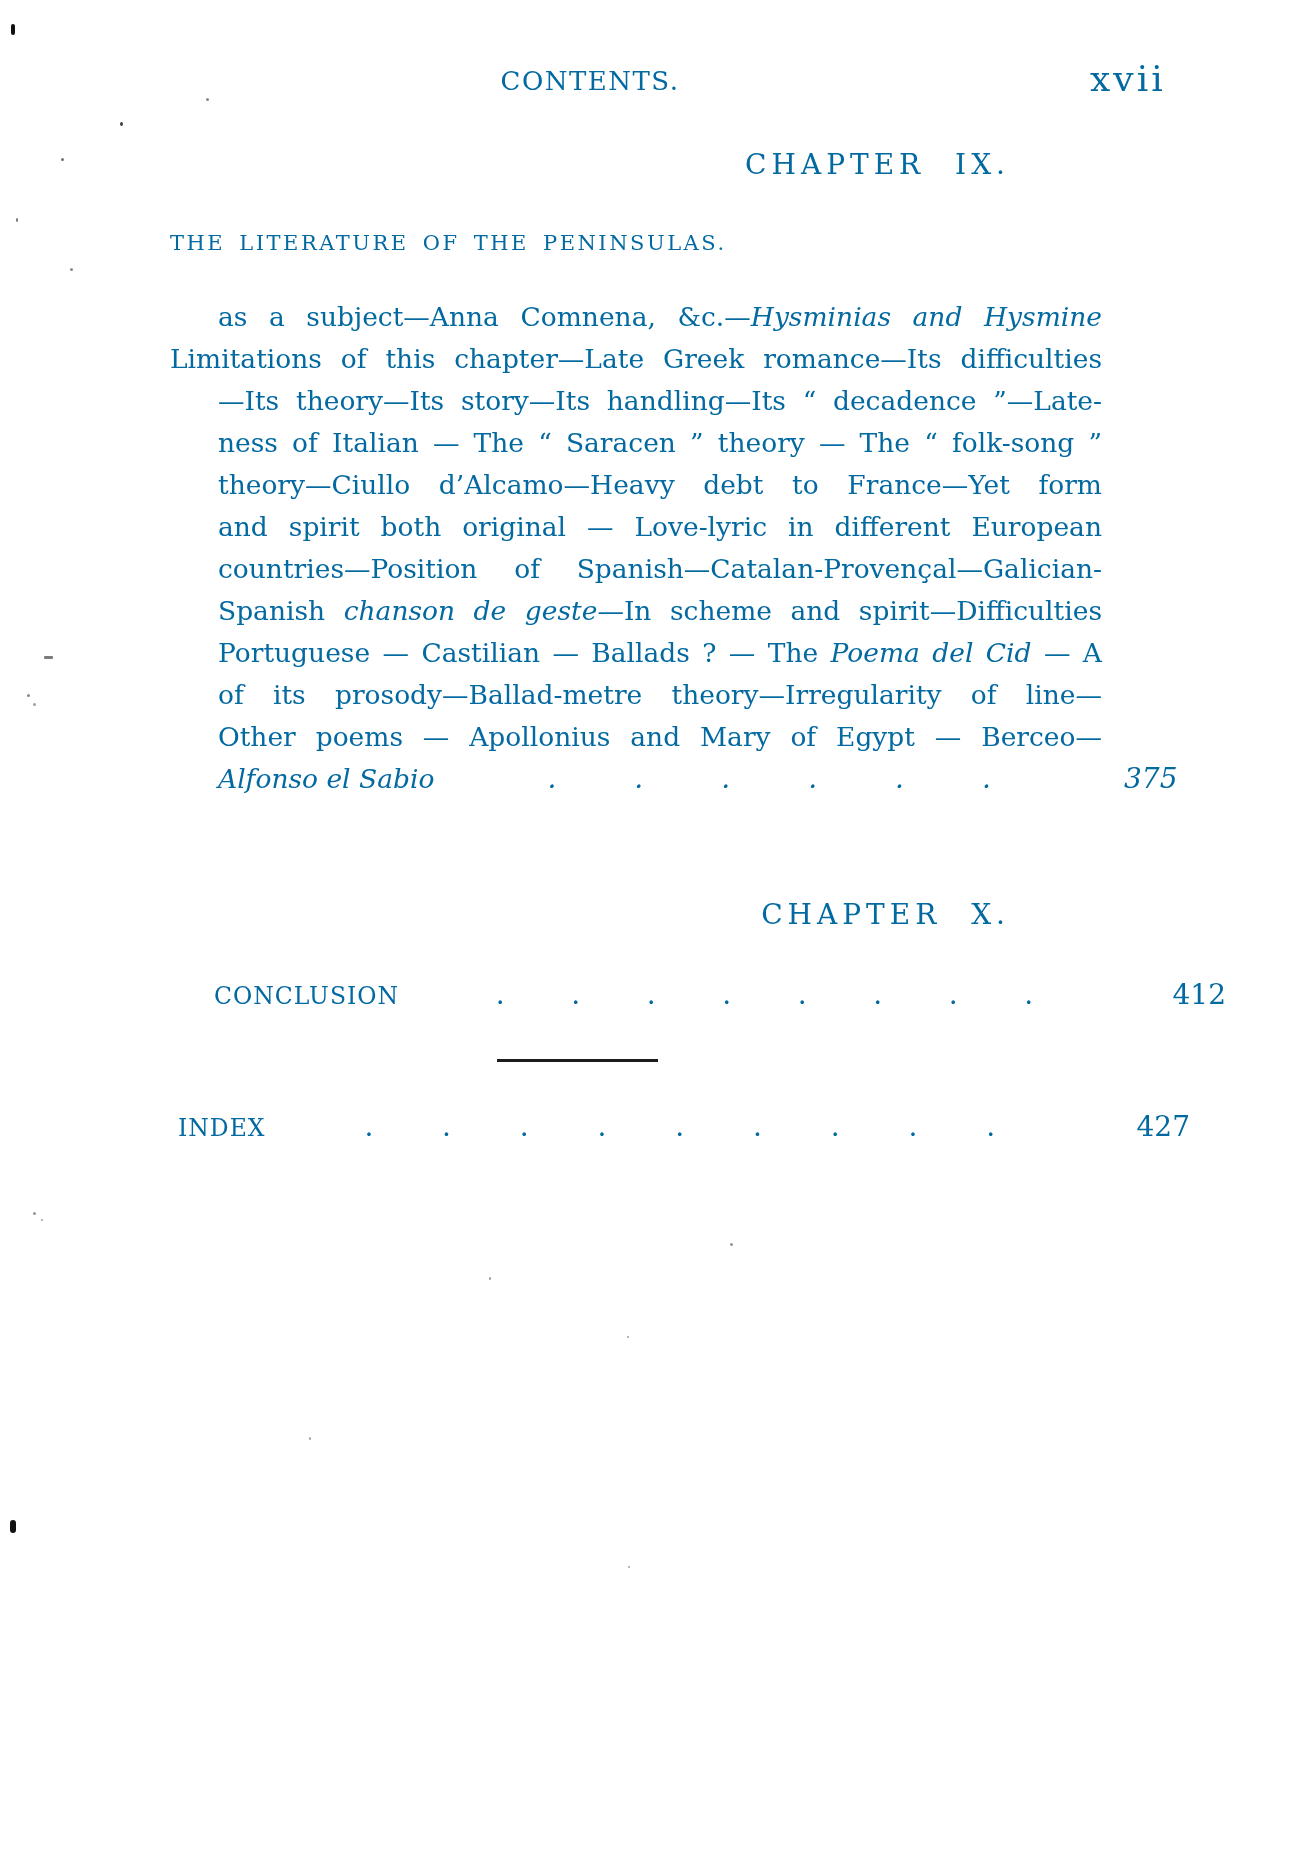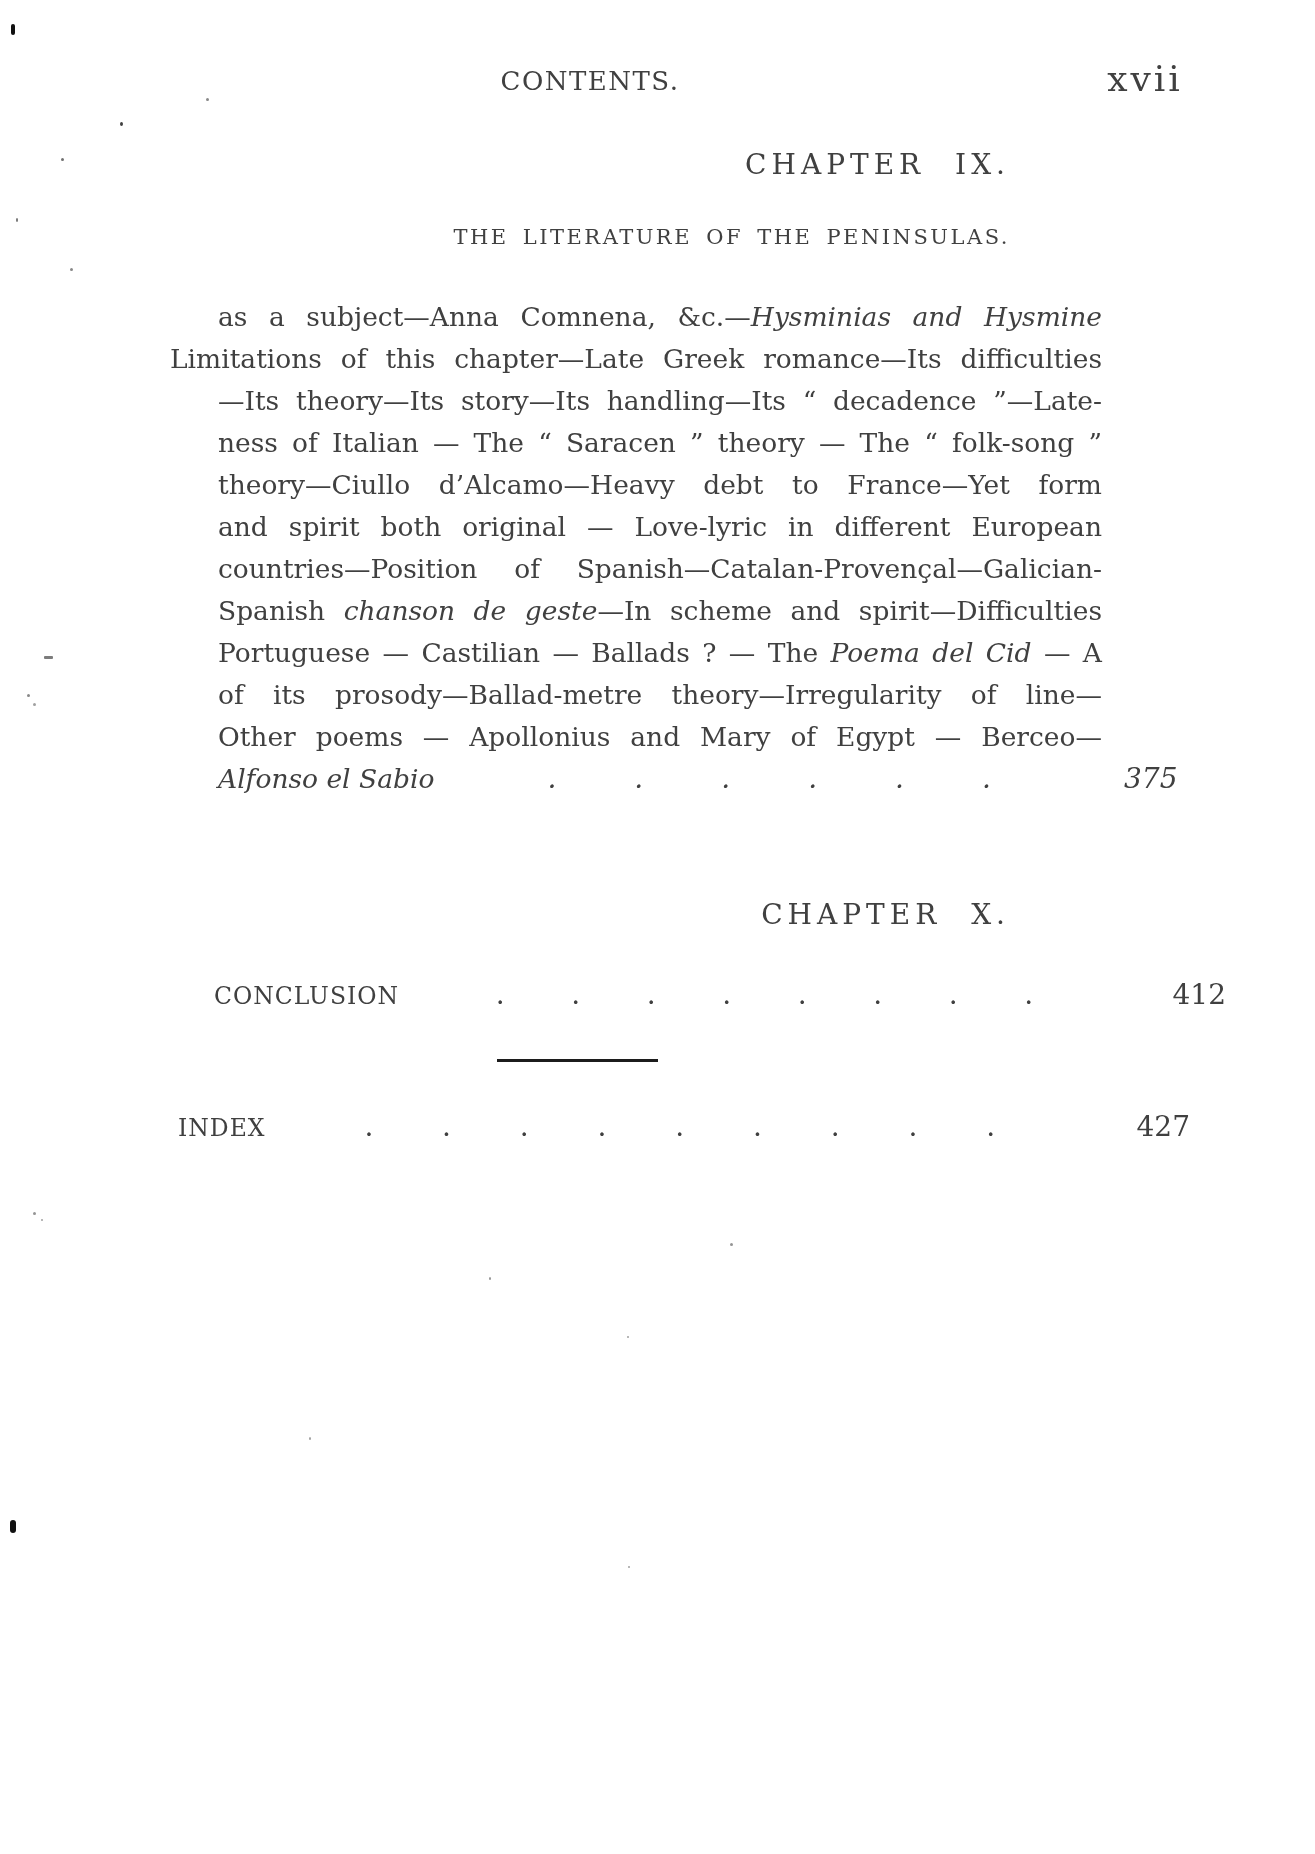--- a/index.html
+++ b/index.html
@@ -1,52 +1,51 @@
 <!DOCTYPE html>
 <html><head>
 <meta charset="utf-8">
 <style>
   html, body { margin: 0; padding: 0; background: #ffffff; }
   .page {
     position: relative;
     width: 1315px;
     height: 1854px;
     background: #ffffff;
-    color: #404040;
+    color: #0369a1;
     font-family: "DejaVu Serif", "Liberation Serif", serif;
     overflow: hidden;
   }
   .running-head {
     position: absolute;
     top: 66px; left: 170px; width: 840px;
     text-align: center;
     font-size: 26px;
     letter-spacing: 1.5px;
   }
   .folio {
     position: absolute;
     top: 58px; left: 1090px; width: 110px;
-    text-align: center;
     font-size: 36px;
     letter-spacing: 3px;
   }
   .ch-heading {
     position: absolute;
     left: 170px; width: 840px;
     text-align: right;
     font-size: 28px;
     letter-spacing: 5px;
     word-spacing: 16px;
   }
   .ch9 { top: 148px; }
   .ch10 { top: 898px; }
   .ch-sub {
     position: absolute;
-    top: 225px; left: 170px; width: 840px;
-    text-align: right;
+    top: 231px; left: 170px; width: 840px;
+    text-align: left;
     font-size: 21px;
     letter-spacing: 2.5px;
     word-spacing: 5px;
   }
   .summary {
     position: absolute;
     top: 296px; left: 170px; width: 1020px;
     font-size: 26.5px;
     line-height: 42px;
   }

